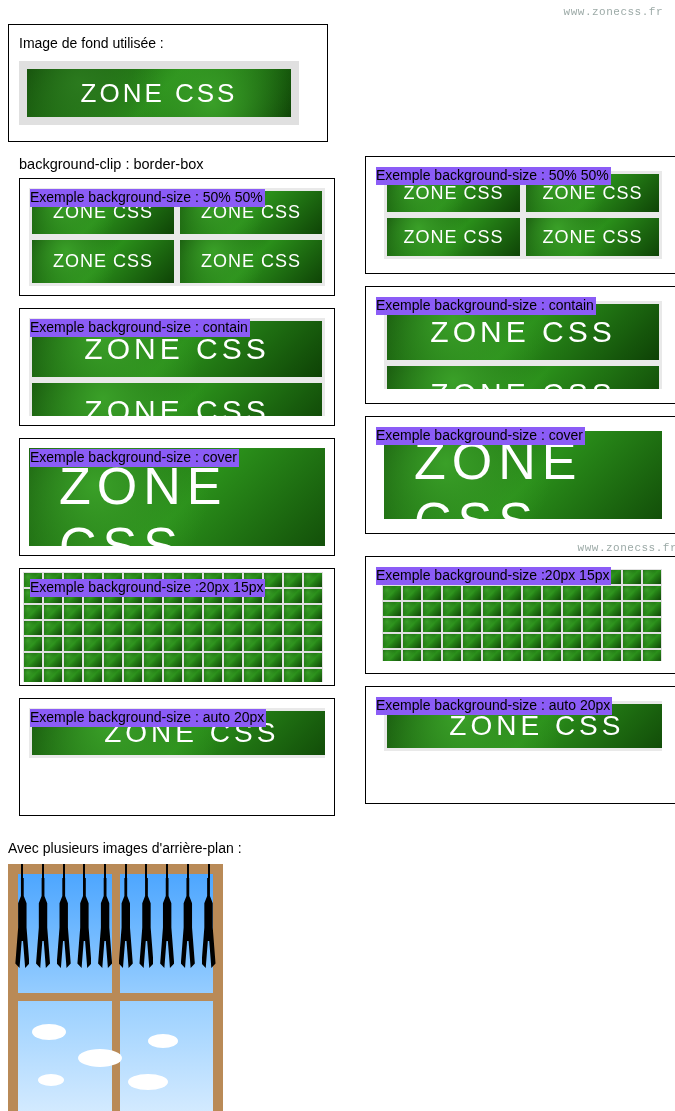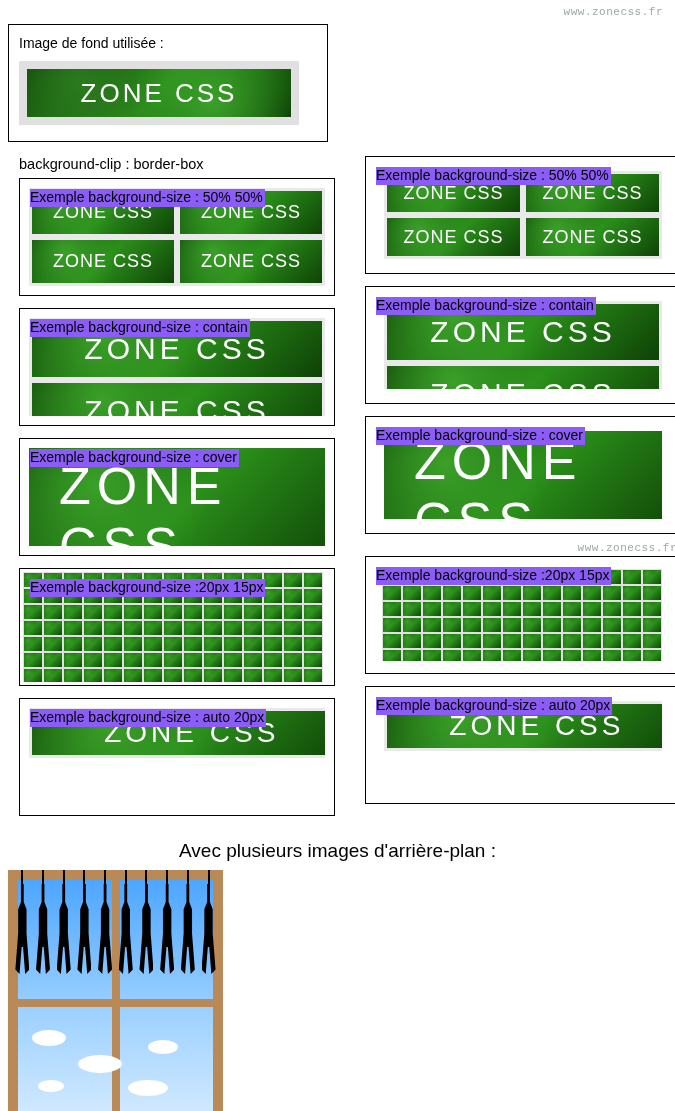--- a/index.html
+++ b/index.html
@@ -94,21 +94,21 @@
   
   .tcontain .tile { width:100%; height:62px; font-size:30px; letter-spacing:4px; }
   
   .tcover .tile { width:160%; height:160%; font-size:52px; letter-spacing:6px; justify-content:flex-start; padding-left:40px; margin-left:-10px; margin-top:-10px; box-shadow:none; }
   
   .tsmall .tile { width:20px; height:16px; font-size:4px; letter-spacing:0; box-shadow: inset 0 0 0 1px #e0e0e0; }
   
   .tauto .tile { width:110%; height:50px; font-size:28px; letter-spacing:4px; }
   .tauto { flex-direction:column; }
   .small-ex .bg-surface { inset: 3px; }
-  .section-head { margin: 4px 0 8px 0; font-size: 19px; text-align: center; }
+  .section-head { margin: 4px 0 8px 0; font-size: 14px; }
 
   
   .window-wrap { width: 215px; height: 270px; position: relative; }
   .win-frame {
     position:absolute; inset:0;
     border: 10px solid #b98a57;
     border-bottom-width: 14px;
     background: linear-gradient(#4da6ff 0%, #9fd2ff 55%, #d7ecff 100%);
   }
   .win-frame::before, .win-frame::after {

